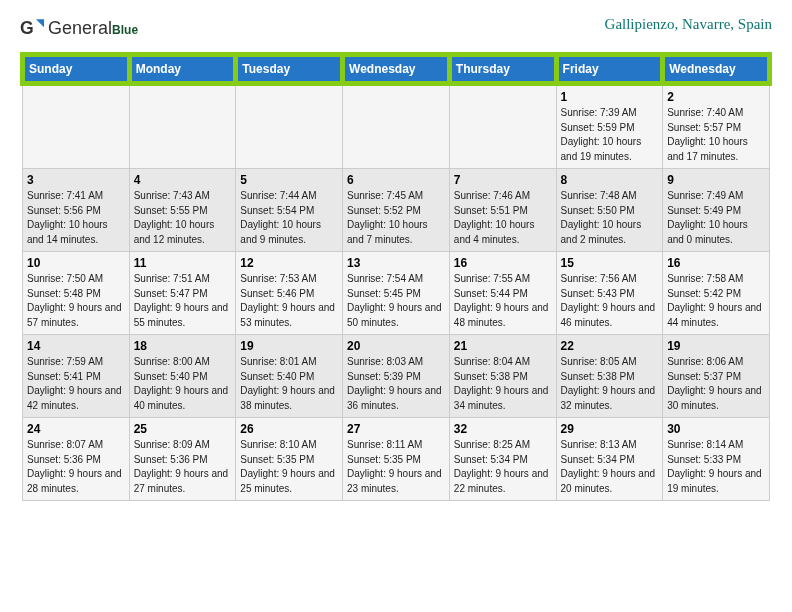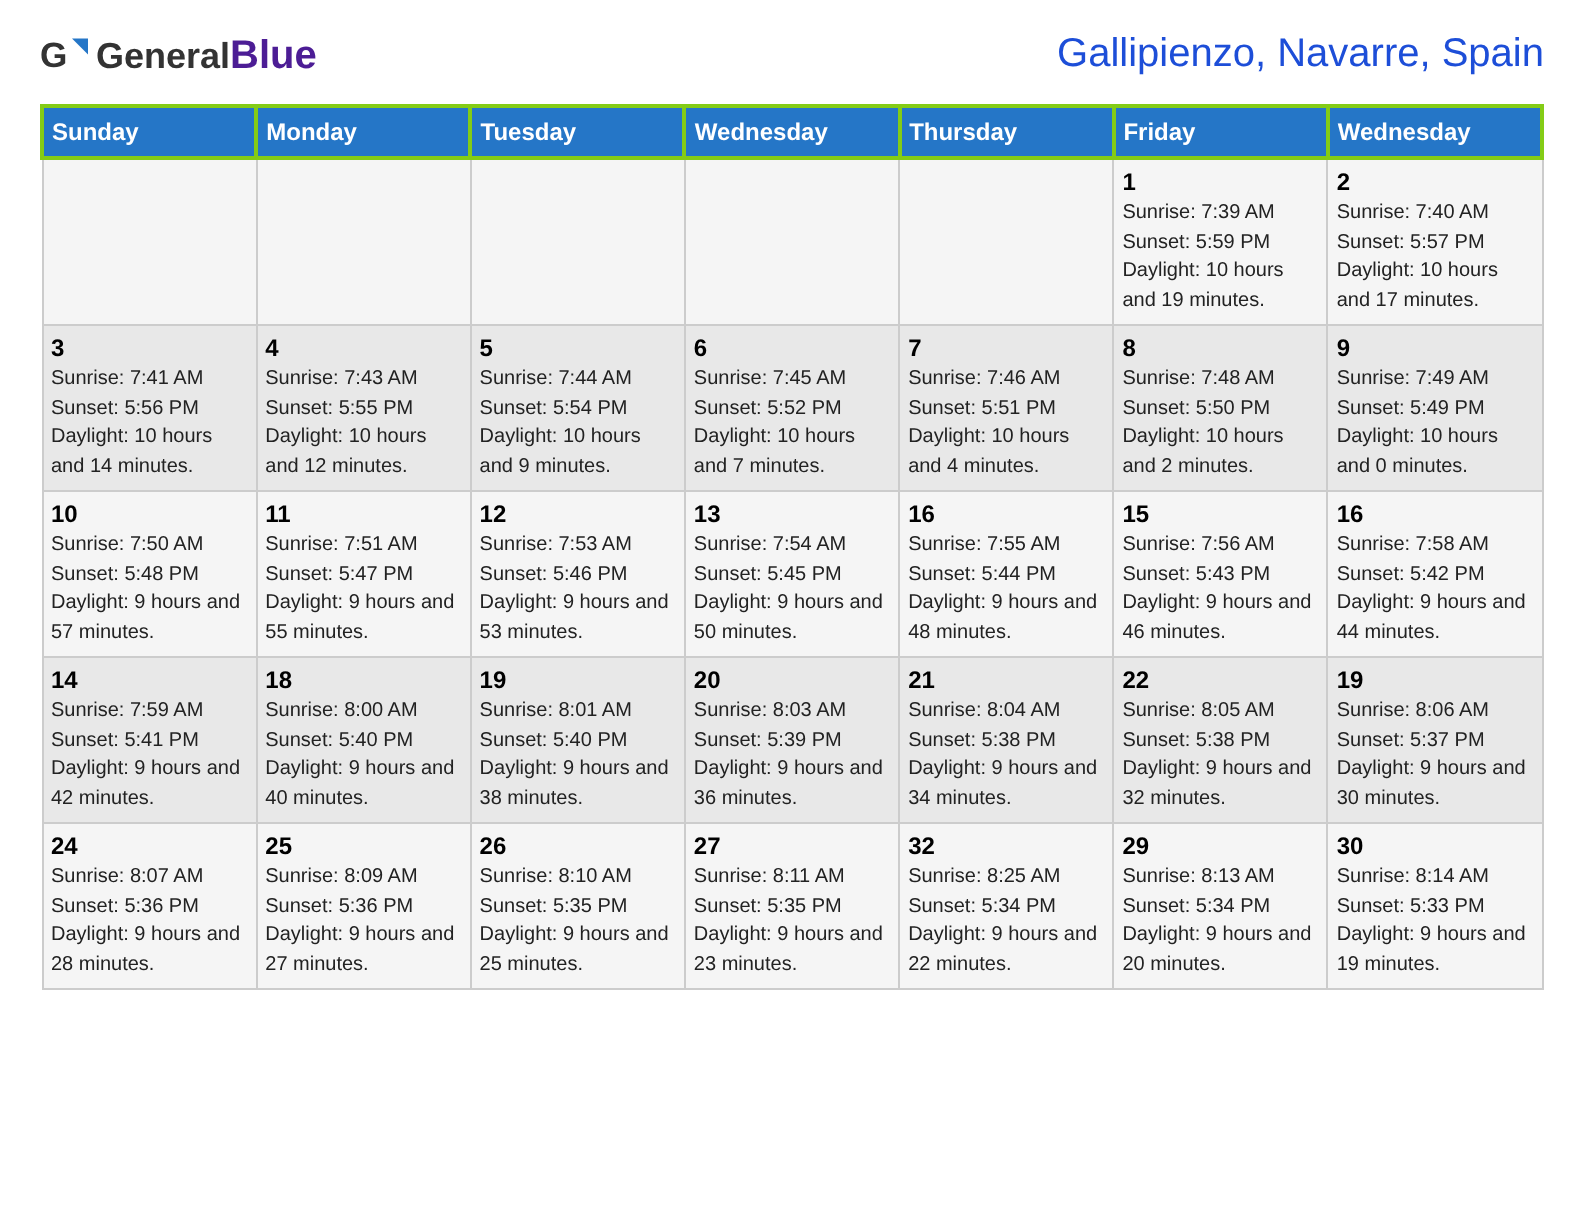--- a/index.html
+++ b/index.html
@@ -19,57 +19,58 @@
       justify-content: space-between;
       margin-bottom: 12px;
     }
     .logo {
       display: flex;
       align-items: center;
       gap: 4px;
     }
     .logo-text-general {
       font-size: 18px;
+      font-weight: normal;
+      color: #333;
+    }
+    .logo-text-blue {
+      font-size: 12px;
       font-weight: bold;
-      color: #333;
-    }
-    .logo-text-blue {
-      font-size: 20px;
-      font-weight: bold;
-      color: #4c1d95;
+      color: #14532d;
     }
     .logo-icon {
       width: 24px;
       height: 24px;
     }
     .title-block {
       text-align: right;
     }
     .title-month {
       font-size: 32px;
       font-weight: normal;
       color: #333;
     }
     .title-location {
-      font-size: 20px;
-      color: #1d4ed8;
+      font-size: 15px;
+      color: #0f766e;
+      font-family: Liberation Serif, serif;
     }
     table {
       width: 100%;
       border-collapse: collapse;
       font-size: 10.5px;
     }
     thead tr th {
       background-color: #2576c7;
       color: #fff;
       padding: 5px 4px;
       text-align: left;
       font-weight: bold;
       font-size: 12px;
-      border: 2px solid #84cc16;
+      border: 5px solid #84cc16;
     }
     tbody tr td {
       vertical-align: top;
       padding: 4px 4px;
       border: 1px solid #ccc;
       height: 78px;
       width: 107px;
     }
     tbody tr:nth-child(odd) td {
       background-color: #f5f5f5;

